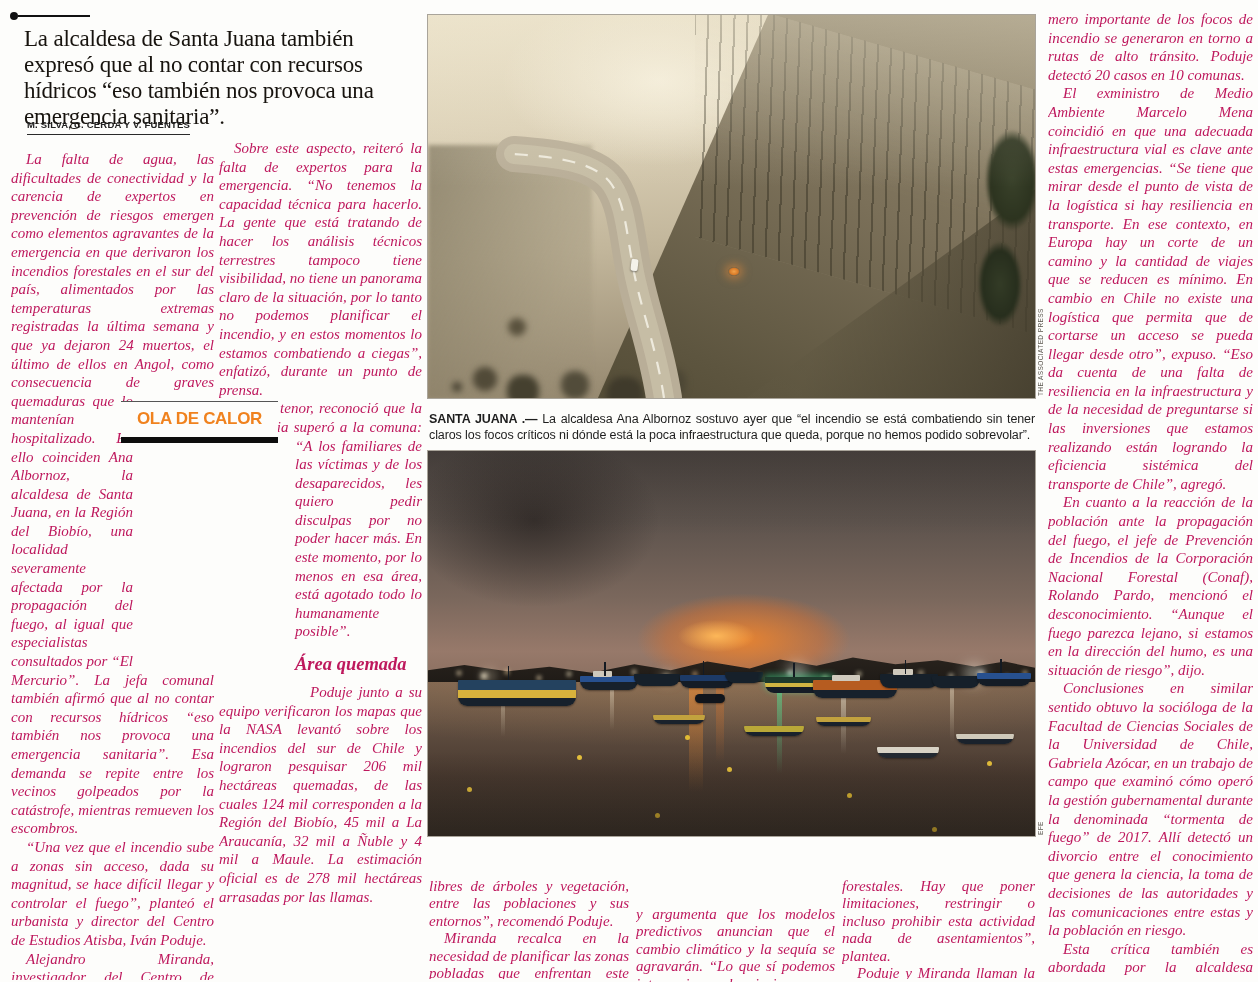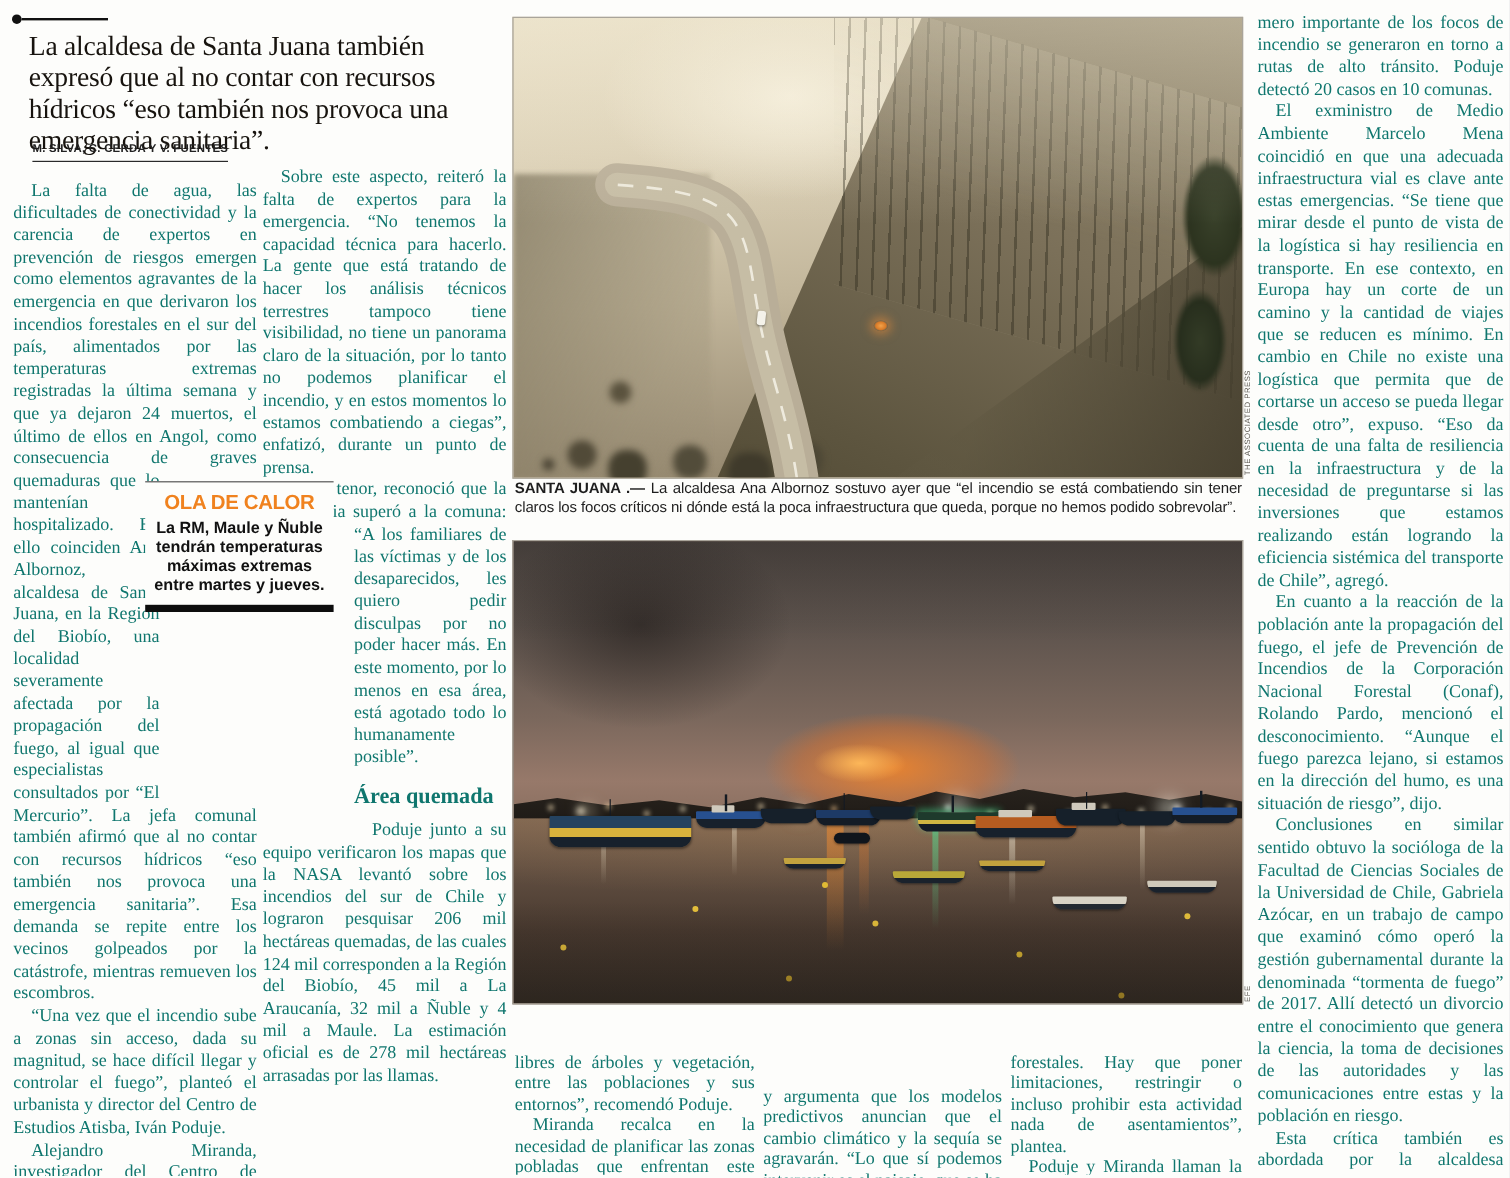--- a/index.html
+++ b/index.html
@@ -11,21 +11,21 @@
   .kicker .dot{position:absolute;left:0;top:0;width:8px;height:8px;border-radius:50%;background:#111;}
   .kicker .rule{position:absolute;left:8px;top:3px;width:72px;height:2px;background:#111;}
   .headline{position:absolute;left:24px;top:26px;width:392px;margin:0;
             font-size:23px;line-height:26px;font-weight:normal;letter-spacing:-0.2px;color:#17130e;}
   .byline{position:absolute;left:27px;top:119px;font-family:"Liberation Sans",sans-serif;
           font-weight:bold;font-size:9.5px;letter-spacing:.2px;color:#222;
           border-bottom:1.5px solid #2a2a2a;padding-bottom:4px;}
 
   
   .col{position:absolute;font-size:15px;line-height:18.6px;text-align:justify;overflow:hidden;
-       color:#0f766e;}
+       color:#be185d;font-style:italic;}
   .col p{margin:0;text-indent:15px;}
   .col p.nodent{text-indent:0;}
   .col1body{left:11px;top:150px;width:203px;height:830px;}
   .col2body{left:219px;top:139px;width:203px;height:841px;}
   .push1{float:right;width:0;height:253px;}
   .resv1{float:right;clear:right;width:81px;height:257px;}
   .push2{float:left;width:0;height:299px;}
   .resv2{float:left;clear:left;width:76px;height:262px;}
   .subhead{font-size:18.5px;line-height:20px;font-weight:bold;margin:13px 0 9px 0;text-align:left;text-indent:0;}
 
@@ -113,21 +113,21 @@
             box-shadow:40px 60px 0 1px #e8c23c,95px 110px 0 1px #d8b02f,150px 28px 0 1px #e8c23c,
                        228px 86px 0 1px #caa52c,300px 40px 0 1px #e8c23c,352px 120px 0 1px #d8b02f,
                        420px 66px 0 1px #e0ba34,505px 100px 0 1px #caa52c,560px 34px 0 1px #e8c23c,
                        258px 8px 0 1px #e0ba34;}
   .p2-vignette{position:absolute;inset:0;background:linear-gradient(180deg,rgba(20,16,14,.18),rgba(20,16,14,0) 22%,rgba(20,16,14,0) 78%,rgba(24,20,16,.35) 100%);}
 
   
   .caption{position:absolute;left:429px;width:606px;font-family:"Liberation Sans",sans-serif;
            font-size:12.5px;line-height:15.5px;color:#1e1e1e;letter-spacing:-0.1px;text-align:justify;}
   .caption .lead{font-weight:bold;}
-  .cap1{top:400px;}
+  .cap1{top:412px;}
   .cap2{top:840px;}
   .credit{position:absolute;font-family:"Liberation Sans",sans-serif;font-size:6.5px;color:#5a564e;
           letter-spacing:.4px;writing-mode:vertical-rl;transform:rotate(180deg);white-space:nowrap;}
   .credit1{left:1037px;top:298px;height:98px;}
   .credit2{left:1037px;top:795px;height:40px;}
 </style>
 </head>
 <body>
 
 <div class="page">
@@ -155,21 +155,20 @@
     <p>Sobre este aspecto, reiteró la falta de expertos para la emergencia. “No tenemos la capacidad técnica para hacerlo. La gente que está tratando de hacer los análisis técnicos terrestres tampoco tiene visibilidad, no tiene un panorama claro de la situación, por lo tanto no podemos planificar el incendio, y en estos momentos lo estamos combatiendo a ciegas”, enfatizó, durante un punto de prensa.</p>
     <p>En ese tenor, reconoció que la emergencia superó a la comuna: “A los familiares de las víctimas y de los desaparecidos, les quiero pedir disculpas por no poder hacer más. En este momento, por lo menos en esa área, está agotado todo lo humanamente posible”.</p>
     <h2 class="subhead">Área quemada</h2>
     <p>Poduje junto a su equipo verificaron los mapas que la NASA levantó sobre los incendios del sur de Chile y lograron pesquisar 206 mil hectáreas quemadas, de las cuales 124 mil corresponden a la Región del Biobío, 45 mil a La Araucanía, 32 mil a Ñuble y 4 mil a Maule. La estimación oficial es de 278 mil hectáreas arrasadas por las llamas.</p>
 
   </div>
 
   <div class="heatbox">
     <div class="toprule"></div>
     <div class="hb-title">OLA DE CALOR</div>
-    <div class="hb-body">La RM, Maule y Ñuble tendrán temperaturas máximas extremas entre martes y jueves.</div>
     <div class="bar"></div>
   </div>
 
   <div class="photo photo1">
     <div class="p1-sky"></div>
     <div class="p1-glow"></div>
     <div class="p1-hillR"></div>
     <div class="p1-sticks"></div>
     <div class="p1-rocks"></div>
     <div class="p1-hillL"></div>

